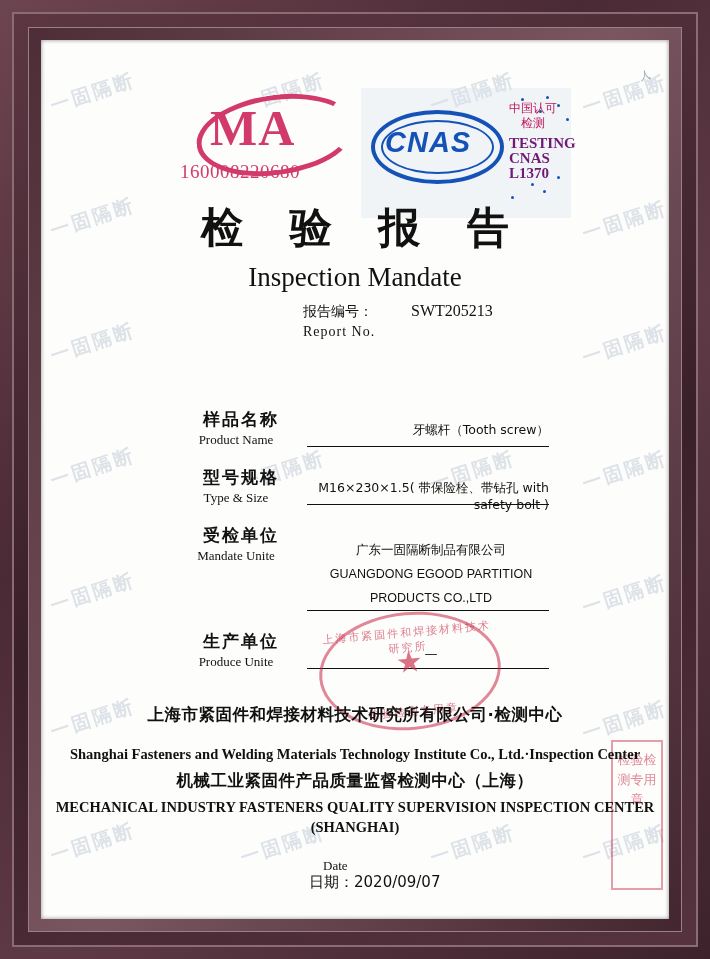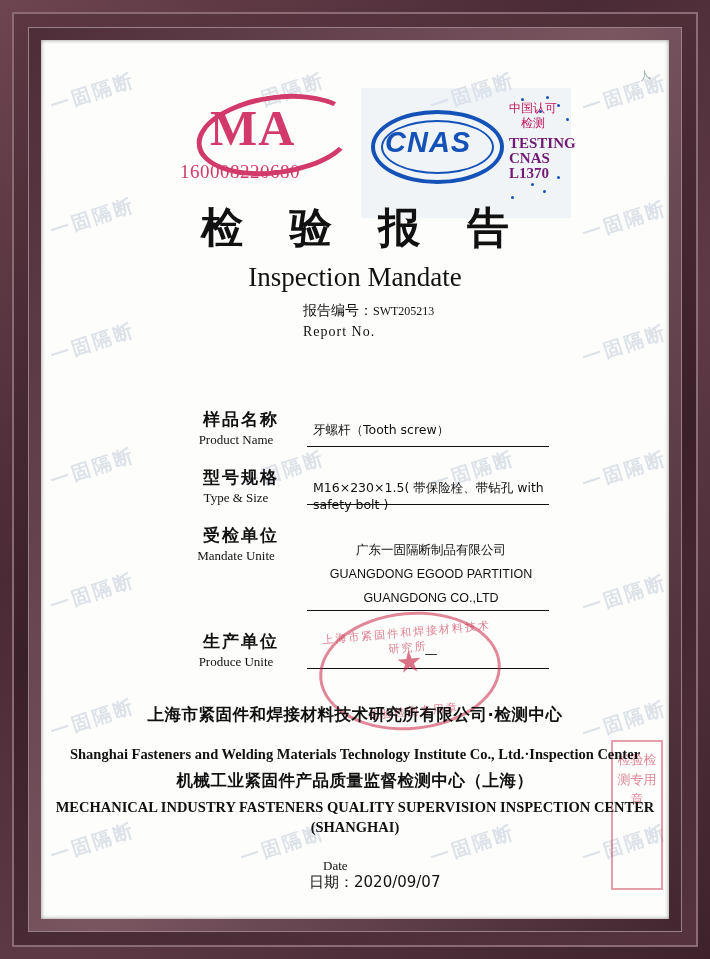--- a/index.html
+++ b/index.html
@@ -103,38 +103,38 @@
   }
   .title-en{
     position:absolute;left:0;right:0;top:222px;text-align:center;
     font-family:"Liberation Serif", serif;
     font-size:27px;color:#111;
   }
   .report-no{
     position:absolute;left:262px;top:262px;
     font-family:"DejaVu Sans", sans-serif;font-size:14px;color:#111;
   }
-  .report-no .val{font-family:"Liberation Serif", serif;font-size:12px;}
+  .report-no .val{font-family:"Liberation Serif", serif;font-size:16px;margin-left:38px;}
   .report-no-en{
     position:absolute;left:262px;top:284px;
     font-family:"Liberation Serif", serif;font-size:14px;letter-spacing:1px;color:#111;
   }
   
   .fields{position:absolute;left:0;top:368px;width:628px;}
   .row{position:relative;height:58px;}
   .row .lbl-cn{
     position:absolute;left:140px;width:120px;text-align:center;top:0;
     font-family:"DejaVu Sans", sans-serif;font-size:17px;font-weight:bold;color:#111;letter-spacing:2px;
   }
   .row .lbl-en{
     position:absolute;left:130px;width:130px;text-align:center;top:24px;
     font-family:"Liberation Serif", serif;font-size:13px;color:#111;
   }
   .row .val{
-    position:absolute;left:272px;width:236px;top:14px;text-align:left;
+    position:absolute;left:272px;width:236px;top:14px;text-align:right;
     font-family:"DejaVu Sans", sans-serif;font-size:12.5px;color:#111;
   }
   .row .line{
     position:absolute;left:266px;width:242px;top:38px;border-bottom:1px solid #111;
   }
   .row.tall{height:78px;}
   .row.tall .val2{
     position:absolute;left:272px;width:236px;top:14px;text-align:center;
     font-family:"Liberation Sans", sans-serif;font-size:12.5px;color:#111;line-height:24px;
   }
@@ -282,21 +282,21 @@
         <div class="val">M16×230×1.5( 带保险栓、带钻孔 with safety bolt )</div>
         <div class="line"></div>
       </div>
 
       <div class="row tall">
         <div class="lbl-cn">受检单位</div>
         <div class="lbl-en">Mandate Unite</div>
         <div class="val2">
           <div>广东一固隔断制品有限公司</div>
           <div>GUANGDONG EGOOD PARTITION</div>
-          <div>GUANGDONG CO.,LTD</div>
+          <div>PRODUCTS CO.,LTD</div>
         </div>
         <div class="line" style="top:86px"></div>
       </div>
 
       <div class="row" style="margin-top:28px">
         <div class="lbl-cn">生产单位</div>
         <div class="lbl-en">Produce Unite</div>
         <div class="val-dash">—</div>
         <div class="line"></div>
       </div>

